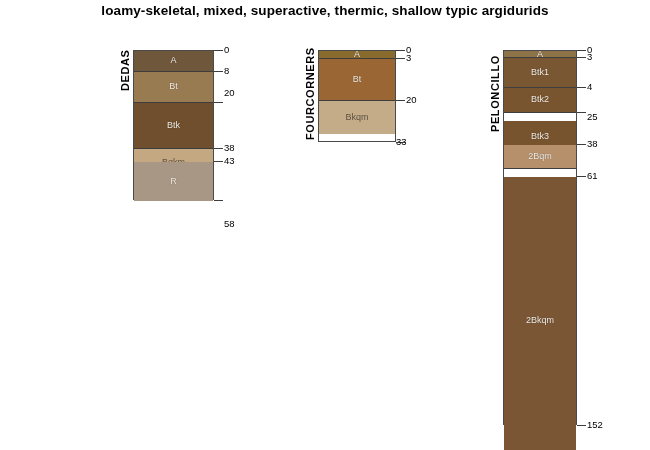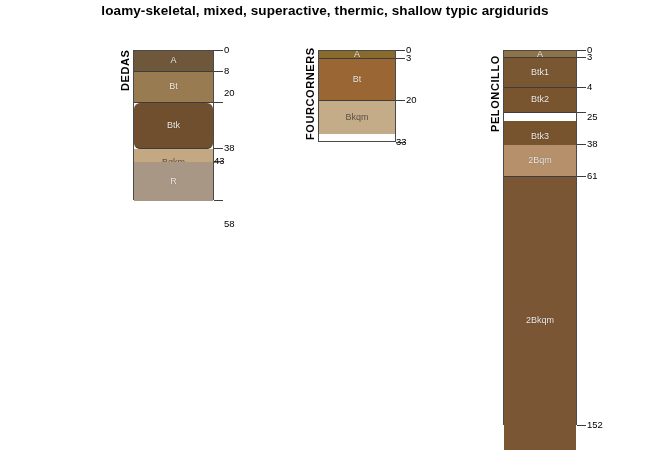--- a/index.html
+++ b/index.html
@@ -61,40 +61,40 @@
 
 <div class="profile">
     <div class="prof-label" style="left: 119px; top: 91px;">DEDAS</div>
     <div class="col" style="left: 133px; top: 50px; width: 81px; height: 150px;">
       <div class="hz" style="top: 0px; height: 20.6897px; background: rgb(111, 87, 60);">
         <span class="hz-name">A</span>
       </div>
       <div class="hz" style="top: 20.6897px; height: 31.0345px; background: rgb(153, 123, 82);">
         <span class="hz-name">Bt</span>
       </div>
-      <div class="hz" style="top: 51.7241px; height: 46.5517px; background: rgb(111, 79, 45); border-radius: 6px;">
+      <div class="hz" style="top: 51.7241px; height: 46.5517px; background: rgb(111, 79, 45);">
         <span class="hz-name">Btk</span>
       </div>
       <div class="hz" style="top: 98.2759px; height: 28px; background: rgb(196, 168, 130);">
         <span class="hz-name dark">Bqkm</span>
       </div>
       <div class="hz" style="top: 111.207px; height: 38.7931px; background: rgb(168, 151, 132); border-bottom: none;">
         <span class="hz-name">R</span>
       </div>
     </div>
     <div class="tick" style="left: 214px; top: 50px; width: 9px;"></div>
     <div class="tick-lbl" style="left: 224px; top: 45px;">0</div>
     <div class="tick" style="left: 214px; top: 70.6897px; width: 9px;"></div>
     <div class="tick-lbl" style="left: 224px; top: 65.6897px;">8</div>
     <div class="tick" style="left: 214px; top: 101.724px; width: 9px;"></div>
     <div class="tick-lbl" style="left: 224px; top: 88px;">20</div>
     <div class="tick" style="left: 214px; top: 148.276px; width: 9px;"></div>
     <div class="tick-lbl" style="left: 224px; top: 143.276px;">38</div>
     <div class="tick" style="left: 214px; top: 161.207px; width: 9px;"></div>
-    <div class="tick-lbl" style="left: 214px; top: 156.207px;">43</div>
+    <div class="tick-lbl" style="left: 224px; top: 156.207px;">43</div>
     <div class="tick" style="left: 214px; top: 200px; width: 9px;"></div>
     <div class="tick-lbl" style="left: 224px; top: 195px; margin-top: 24px;">58</div>
   </div>
 <div class="profile">
     <div class="prof-label" style="left: 304px; top: 140.2px;">FOURCORNERS</div>
     <div class="col" style="left: 318px; top: 50px; width: 78px; height: 92px;">
       <div class="hz" style="top: 0px; height: 8.36364px; background: rgb(138, 107, 46);">
         <span class="hz-name">A</span>
       </div>
       <div class="hz" style="top: 8.36364px; height: 41.8182px; background: rgb(154, 102, 51);">
@@ -121,21 +121,21 @@
       </div>
       <div class="hz" style="top: 7.40132px; height: 29.6053px; background: rgb(122, 87, 51);">
         <span class="hz-name">Btk1</span>
       </div>
       <div class="hz" style="top: 37.0066px; height: 24.6711px; background: rgb(121, 85, 47); text-align: center;">
         <span class="hz-name">Btk2</span>
       </div>
       <div class="hz" style="top: 70px; height: 32.0724px; background: rgb(119, 83, 46);">
         <span class="hz-name">Btk3</span>
       </div>
-      <div class="hz" style="top: 93.75px; height: 32px; background: rgb(181, 144, 107);">
+      <div class="hz" style="top: 93.75px; height: 24px; background: rgb(181, 144, 107);">
         <span class="hz-name">2Bqm</span>
       </div>
       <div class="hz" style="top: 125.822px; height: 287px; background: rgb(122, 86, 53); border-bottom: none;">
         <span class="hz-name">2Bkqm</span>
       </div>
     </div>
     <div class="tick" style="left: 577px; top: 50px; width: 9px;"></div>
     <div class="tick-lbl" style="left: 587px; top: 45px;">0</div>
     <div class="tick" style="left: 577px; top: 57.4013px; width: 9px;"></div>
     <div class="tick-lbl" style="left: 587px; top: 52.4013px;">3</div>

